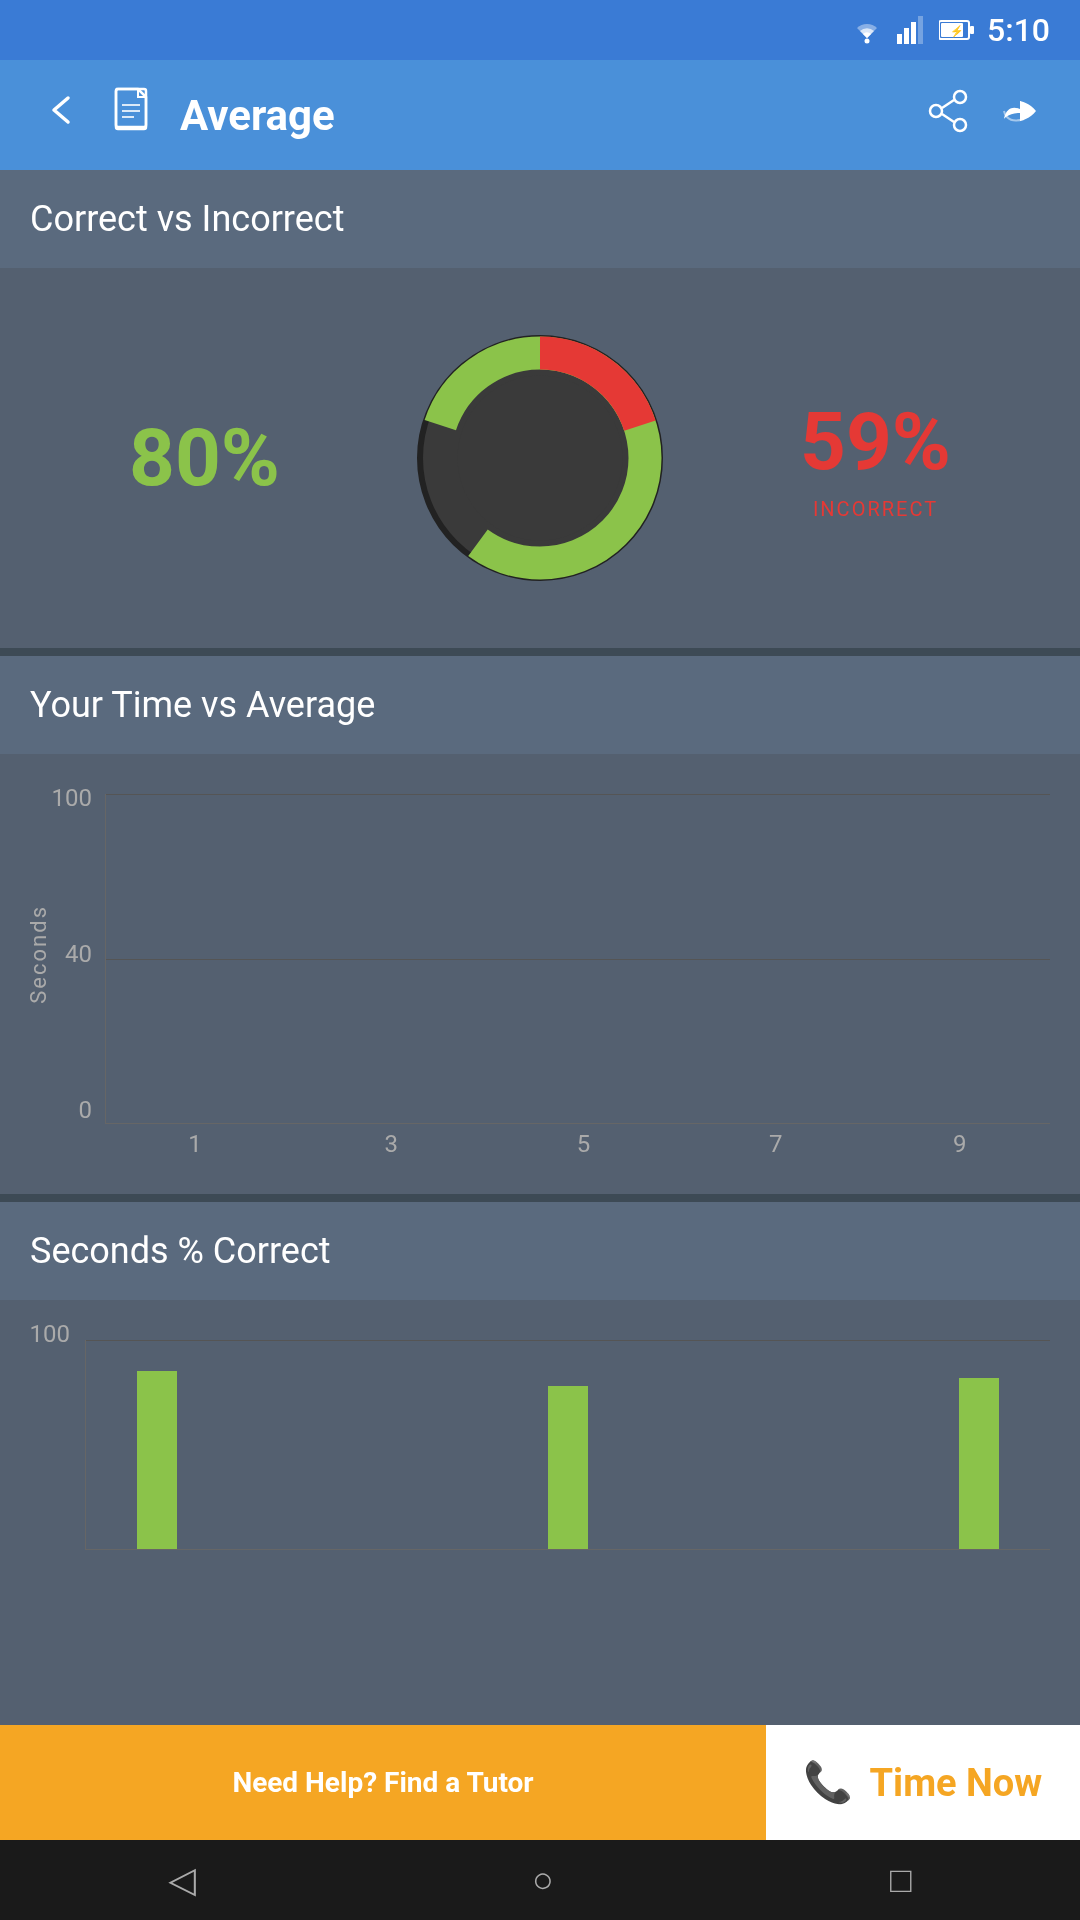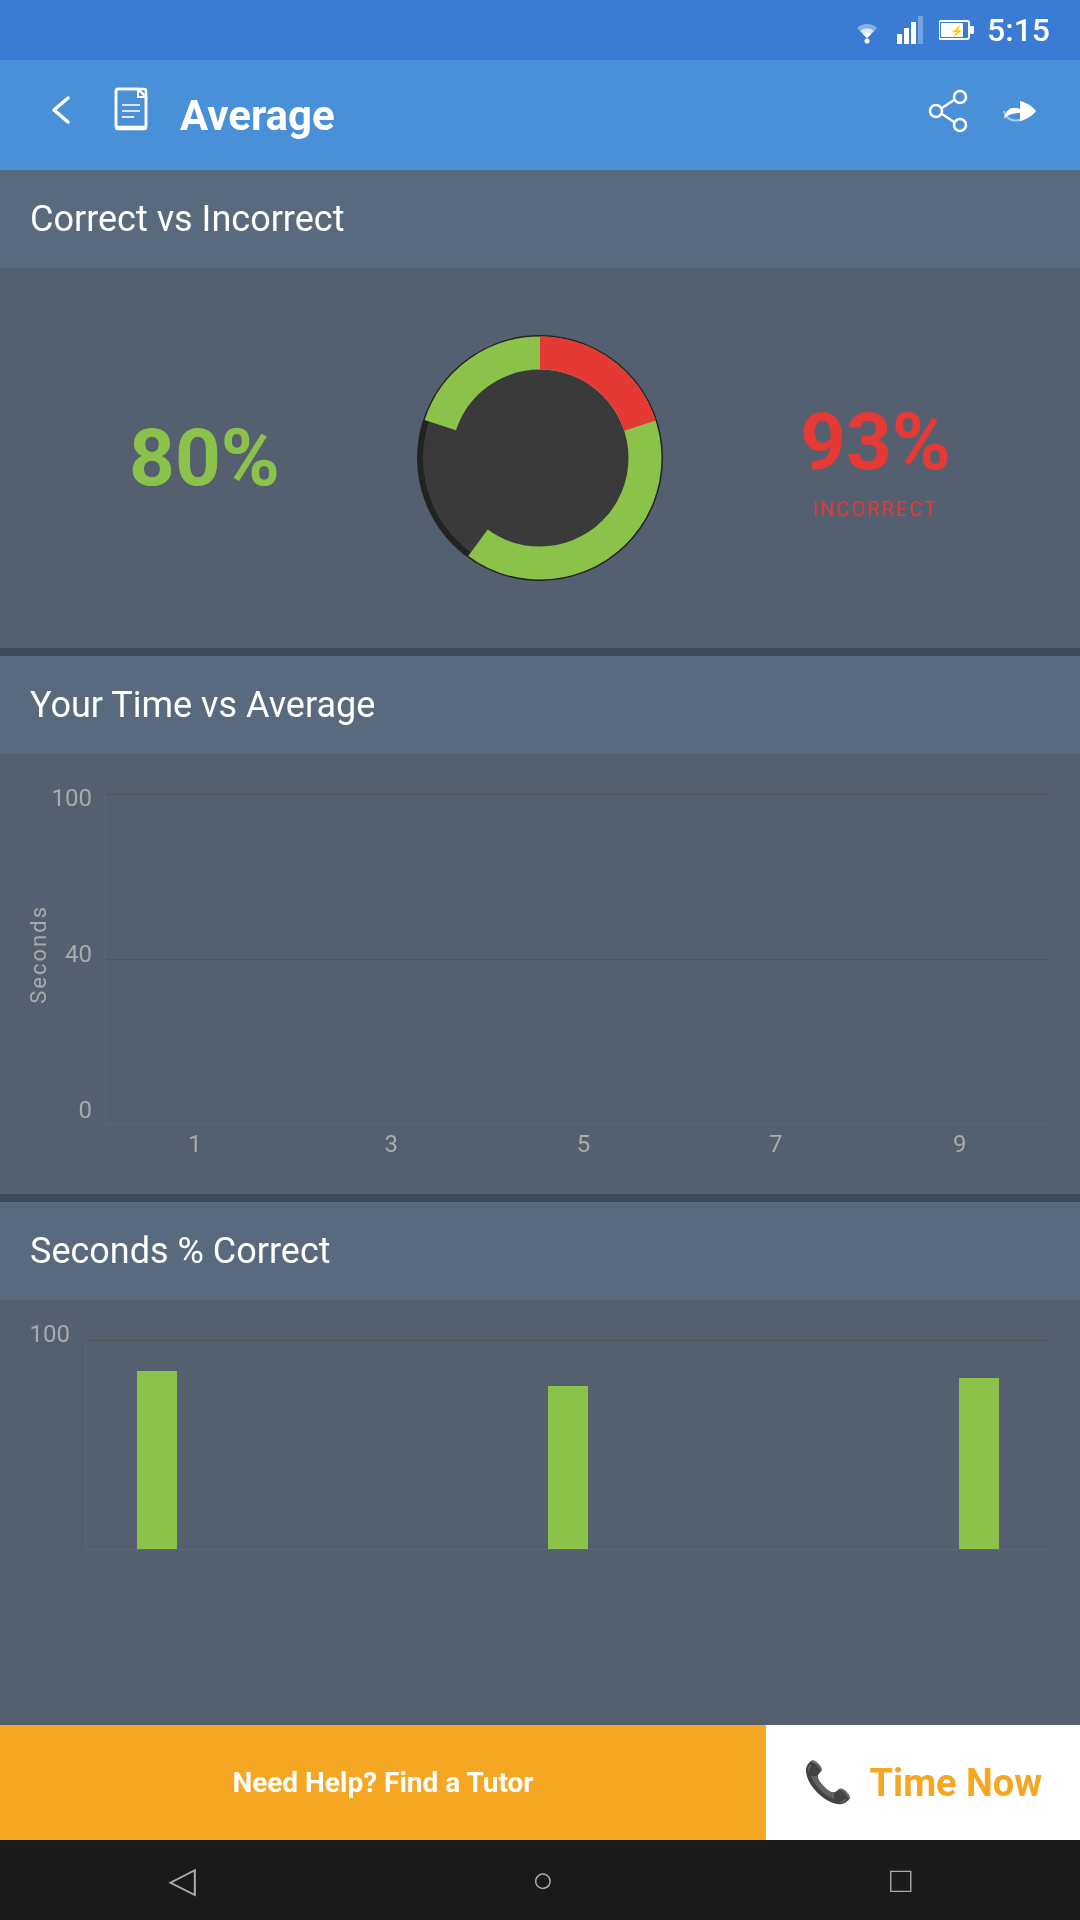--- a/index.html
+++ b/index.html
@@ -235,21 +235,21 @@
       <rect x="14" y="6" width="5" height="22"></rect>
       <rect x="21" y="0" width="5" height="28" opacity="0.3"></rect>
     </svg>
 
     <svg width="36" height="22" viewBox="0 0 36 22" fill="white">
       <rect x="0" y="2" width="30" height="18" rx="2" ry="2" fill="none" stroke="white" stroke-width="2"></rect>
       <rect x="2" y="4" width="22" height="14" rx="1"></rect>
       <rect x="31" y="7" width="4" height="8" rx="1"></rect>
       <text x="11" y="16" font-size="11" fill="white" font-weight="bold">⚡</text>
     </svg>
-    <span class="status-time">5:15</span>
+    <span class="status-time">5:10</span>
   </div>
 </div>
 
 <div class="app-bar">
   <div class="back-btn">
     <svg width="40" height="40" viewBox="0 0 40 40" fill="none">
       <path d="M28 8L14 20l14 12" stroke="white" stroke-width="3.5" stroke-linecap="round" stroke-linejoin="round"></path>
     </svg>
   </div>
   <div class="doc-icon">
@@ -300,21 +300,21 @@
 
       <circle cx="100" cy="100" r="70" fill="none" stroke="#8bc34a" stroke-width="22" stroke-dasharray="351.86 87.96" stroke-dashoffset="87.96" transform="rotate(-90 100 100)"></circle>
 
       <circle cx="100" cy="100" r="70" fill="none" stroke="#e53935" stroke-width="22" stroke-dasharray="87.96 351.86" stroke-dashoffset="0" transform="rotate(-90 100 100)"></circle>
 
       <circle cx="100" cy="100" r="55" fill="#3a3a3a"></circle>
     </svg>
   </div>
 
   <div class="incorrect-label">
-    <div class="percent">93%</div>
+    <div class="percent">59%</div>
     <div class="word">INCORRECT</div>
   </div>
 </div>
 
 <div class="section-divider"></div>
 
 <div class="section-header">
   <h2>Your Time vs Average</h2>
 </div>
 

